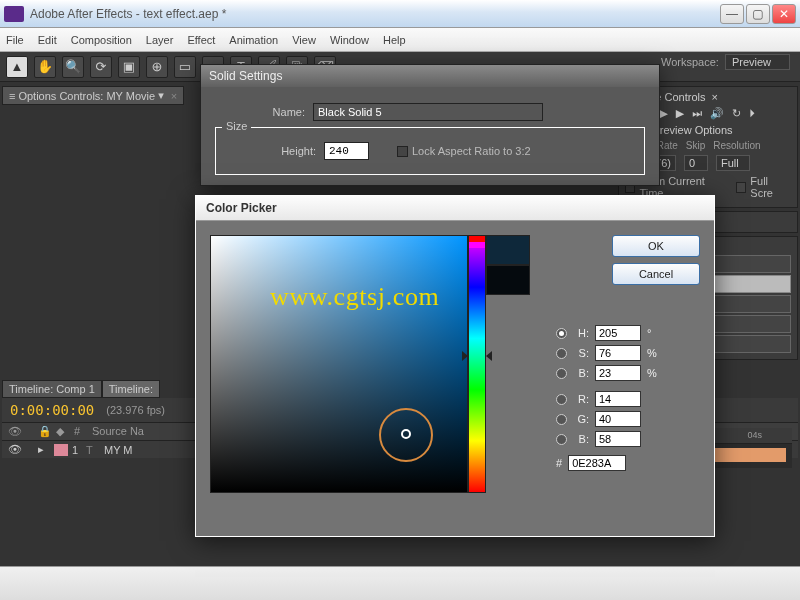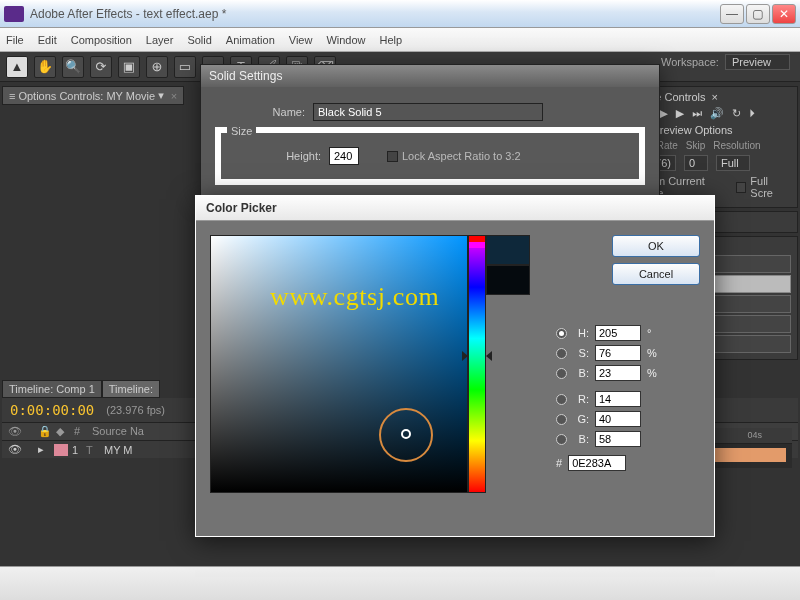--- a/index.html
+++ b/index.html
@@ -51,21 +51,21 @@
 .bottombar{position:absolute;left:0;right:0;bottom:0;height:34px;background:linear-gradient(#f0f0f0,#ddd);border-top:1px solid #999}
 
 
 .dlg-solid{position:absolute;left:200px;top:64px;width:460px;background:#595959;border:1px solid #222;box-shadow:0 4px 20px rgba(0,0,0,.5);color:#ddd}
 .dlg-title{background:linear-gradient(#8a8a8a,#606060);padding:4px 8px;font-size:12px;color:#eee}
 .dlg-body{padding:10px 14px}
 .fld-row{display:flex;align-items:center;margin:6px 0;gap:8px}
 .fld-row .lbl{width:90px;text-align:right;color:#ccc}
 .fld-row input{background:#fff;border:1px solid #222;padding:2px 4px;font-size:11px}
 .fld-row input.name{width:230px;background:#555;color:#fff;border:1px solid #222}
-.groupbox{border:6px solid #ffffff;padding:8px 10px;margin-top:6px;position:relative}
+.groupbox{border:1px solid #ffffff;padding:8px 10px;margin-top:6px;position:relative}
 .groupbox .gtitle{position:absolute;top:-8px;left:6px;background:#595959;padding:0 4px;color:#ccc}
 .chk{display:flex;align-items:center;gap:4px;color:#bbb;font-size:10px}
 .chk .box{width:11px;height:11px;background:#444;border:1px solid #222}
 
 
 .dlg-cp{position:absolute;left:195px;top:195px;width:520px;height:342px;background:#737373;border:1px solid #fff;box-shadow:0 4px 24px rgba(0,0,0,.6);color:#fff}
 .cp-title{background:linear-gradient(#fdfdfd,#e8e8e8);color:#333;padding:5px 10px;font-size:12px;font-weight:bold;border-bottom:1px solid #999}
 .cp-body{padding:14px;display:flex;position:relative}
 .sv-box{width:258px;height:258px;position:relative;border:1px solid #222;background:linear-gradient(to top,#000,transparent),linear-gradient(to right,#fff,hsl(205,100%,50%))}
 .sv-ring{position:absolute;width:54px;height:54px;border:2px solid #d88a3e;border-radius:50%;left:168px;top:172px}
@@ -105,21 +105,21 @@
     <div class="winbtn">▢</div>
     <div class="winbtn close">✕</div>
   </div>
 </div>
 
 <div class="menubar">
   <span>File</span>
   <span>Edit</span>
   <span>Composition</span>
   <span>Layer</span>
-  <span>Solid</span>
+  <span>Effect</span>
   <span>Animation</span>
   <span>View</span>
   <span>Window</span>
   <span>Help</span>
 </div>
 
 <div class="toolbar">
   <div class="tbtn sel">▲</div>
   <div class="tbtn">✋</div>
   <div class="tbtn">🔍</div>
@@ -245,21 +245,21 @@
   <div class="dlg-title">Solid Settings</div>
   <div class="dlg-body">
     <div class="fld-row">
       <span class="lbl">Name:</span>
       <input class="name" value="Black Solid 5" style="">
     </div>
     <div class="groupbox">
       <span class="gtitle">Size</span>
       <div class="fld-row">
         <span class="lbl">Height:</span>
-        <input style="width: 30px;" value="240">
+        <input style="width: 45px; font-family: Liberation Mono, monospace;" value="240">
         <span class="chk" style="margin-left:20px">
           <span class="box"></span>
           <span>Lock Aspect Ratio to 3:2</span>
         </span>
       </div>
     </div>
   </div>
 </div>
 
 <div class="dlg-cp">

